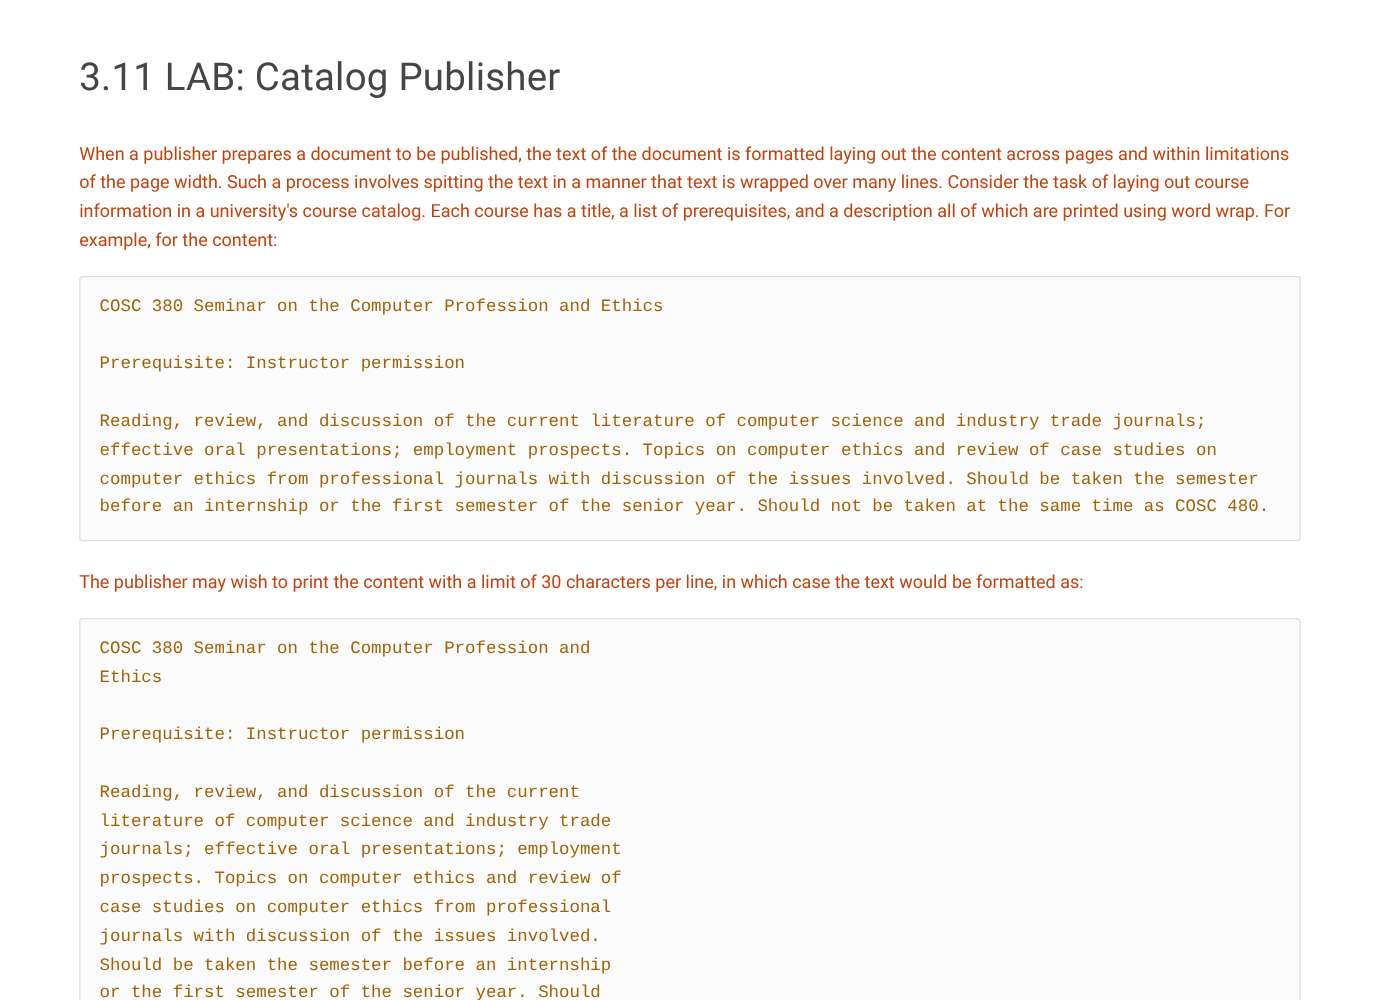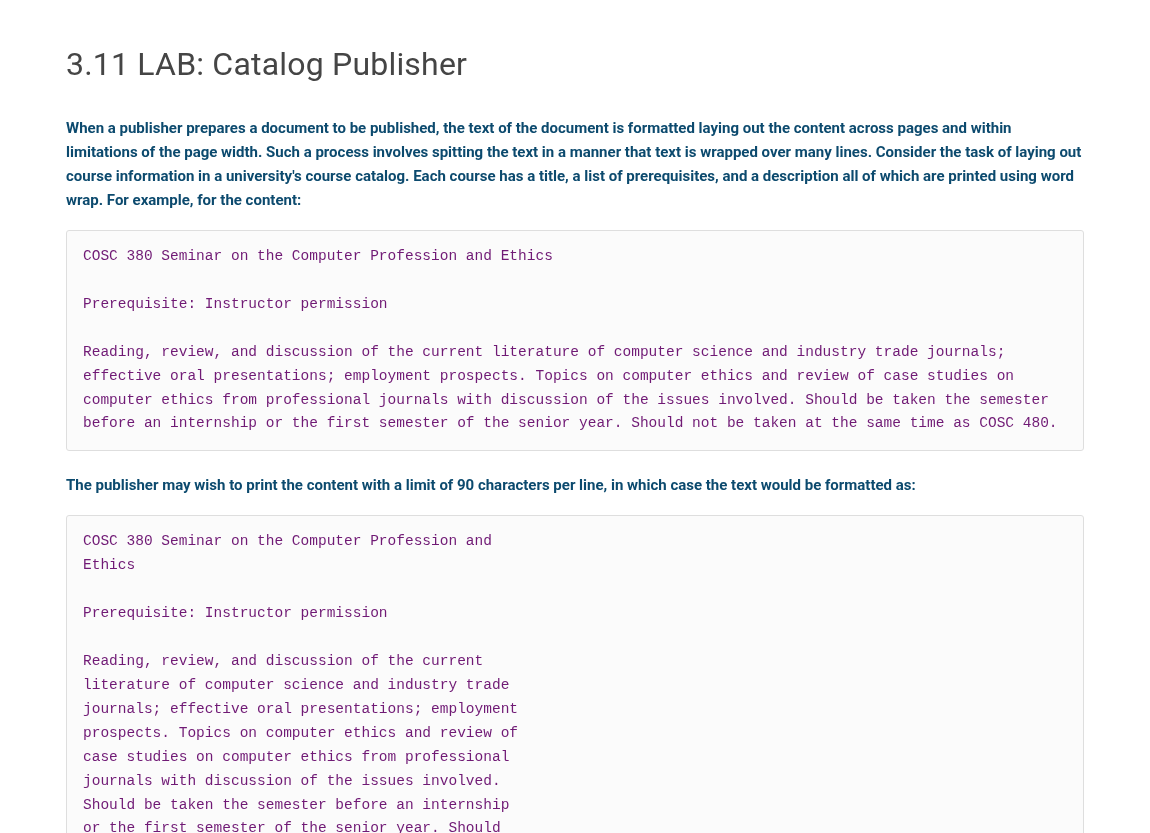--- a/index.html
+++ b/index.html
@@ -16,54 +16,53 @@
       font-size: 15px;
     }
     h1 {
       font-size: 32px;
       font-weight: 400;
       color: #454545;
       margin-bottom: 28px;
       letter-spacing: 0.2px;
     }
     p.body-text {
-      color: #0c4a6e;
+      color: #c2410c;
       font-size: 15px;
       line-height: 1.6;
       margin-bottom: 18px;
-      font-weight: bold;
     }
     pre.code-block {
       background: #fbfbfb;
       border: 1px solid #dedede;
       border-radius: 3px;
       padding: 14px 16px;
       font-family: "Courier New", Courier, monospace;
       font-size: 14.5px;
       line-height: 1.65;
-      color: #701a75;
+      color: #a16207;
       white-space: pre-wrap;
       word-wrap: break-word;
       margin-bottom: 22px;
     }
   </style>
 </head>
 <body>
 
 <h1>3.11 LAB: Catalog Publisher</h1>
 
 <p class="body-text">When a publisher prepares a document to be published, the text of the document is formatted laying out the content across pages and within limitations of the page width. Such a process involves spitting the text in a manner that text is wrapped over many lines. Consider the task of laying out course information in a university's course catalog. Each course has a title, a list of prerequisites, and a description all of which are printed using word wrap. For example, for the content:</p>
 
 <pre class="code-block">COSC 380 Seminar on the Computer Profession and Ethics
 
 Prerequisite: Instructor permission
 
 Reading, review, and discussion of the current literature of computer science and industry trade journals; effective oral presentations; employment prospects. Topics on computer ethics and review of case studies on computer ethics from professional journals with discussion of the issues involved. Should be taken the semester before an internship or the first semester of the senior year. Should not be taken at the same time as COSC 480.</pre>
 
-<p class="body-text">The publisher may wish to print the content with a limit of 90 characters per line, in which case the text would be formatted as:</p>
+<p class="body-text">The publisher may wish to print the content with a limit of 30 characters per line, in which case the text would be formatted as:</p>
 
 <pre class="code-block">COSC 380 Seminar on the Computer Profession and
 Ethics
 
 Prerequisite: Instructor permission
 
 Reading, review, and discussion of the current
 literature of computer science and industry trade
 journals; effective oral presentations; employment
 prospects. Topics on computer ethics and review of

